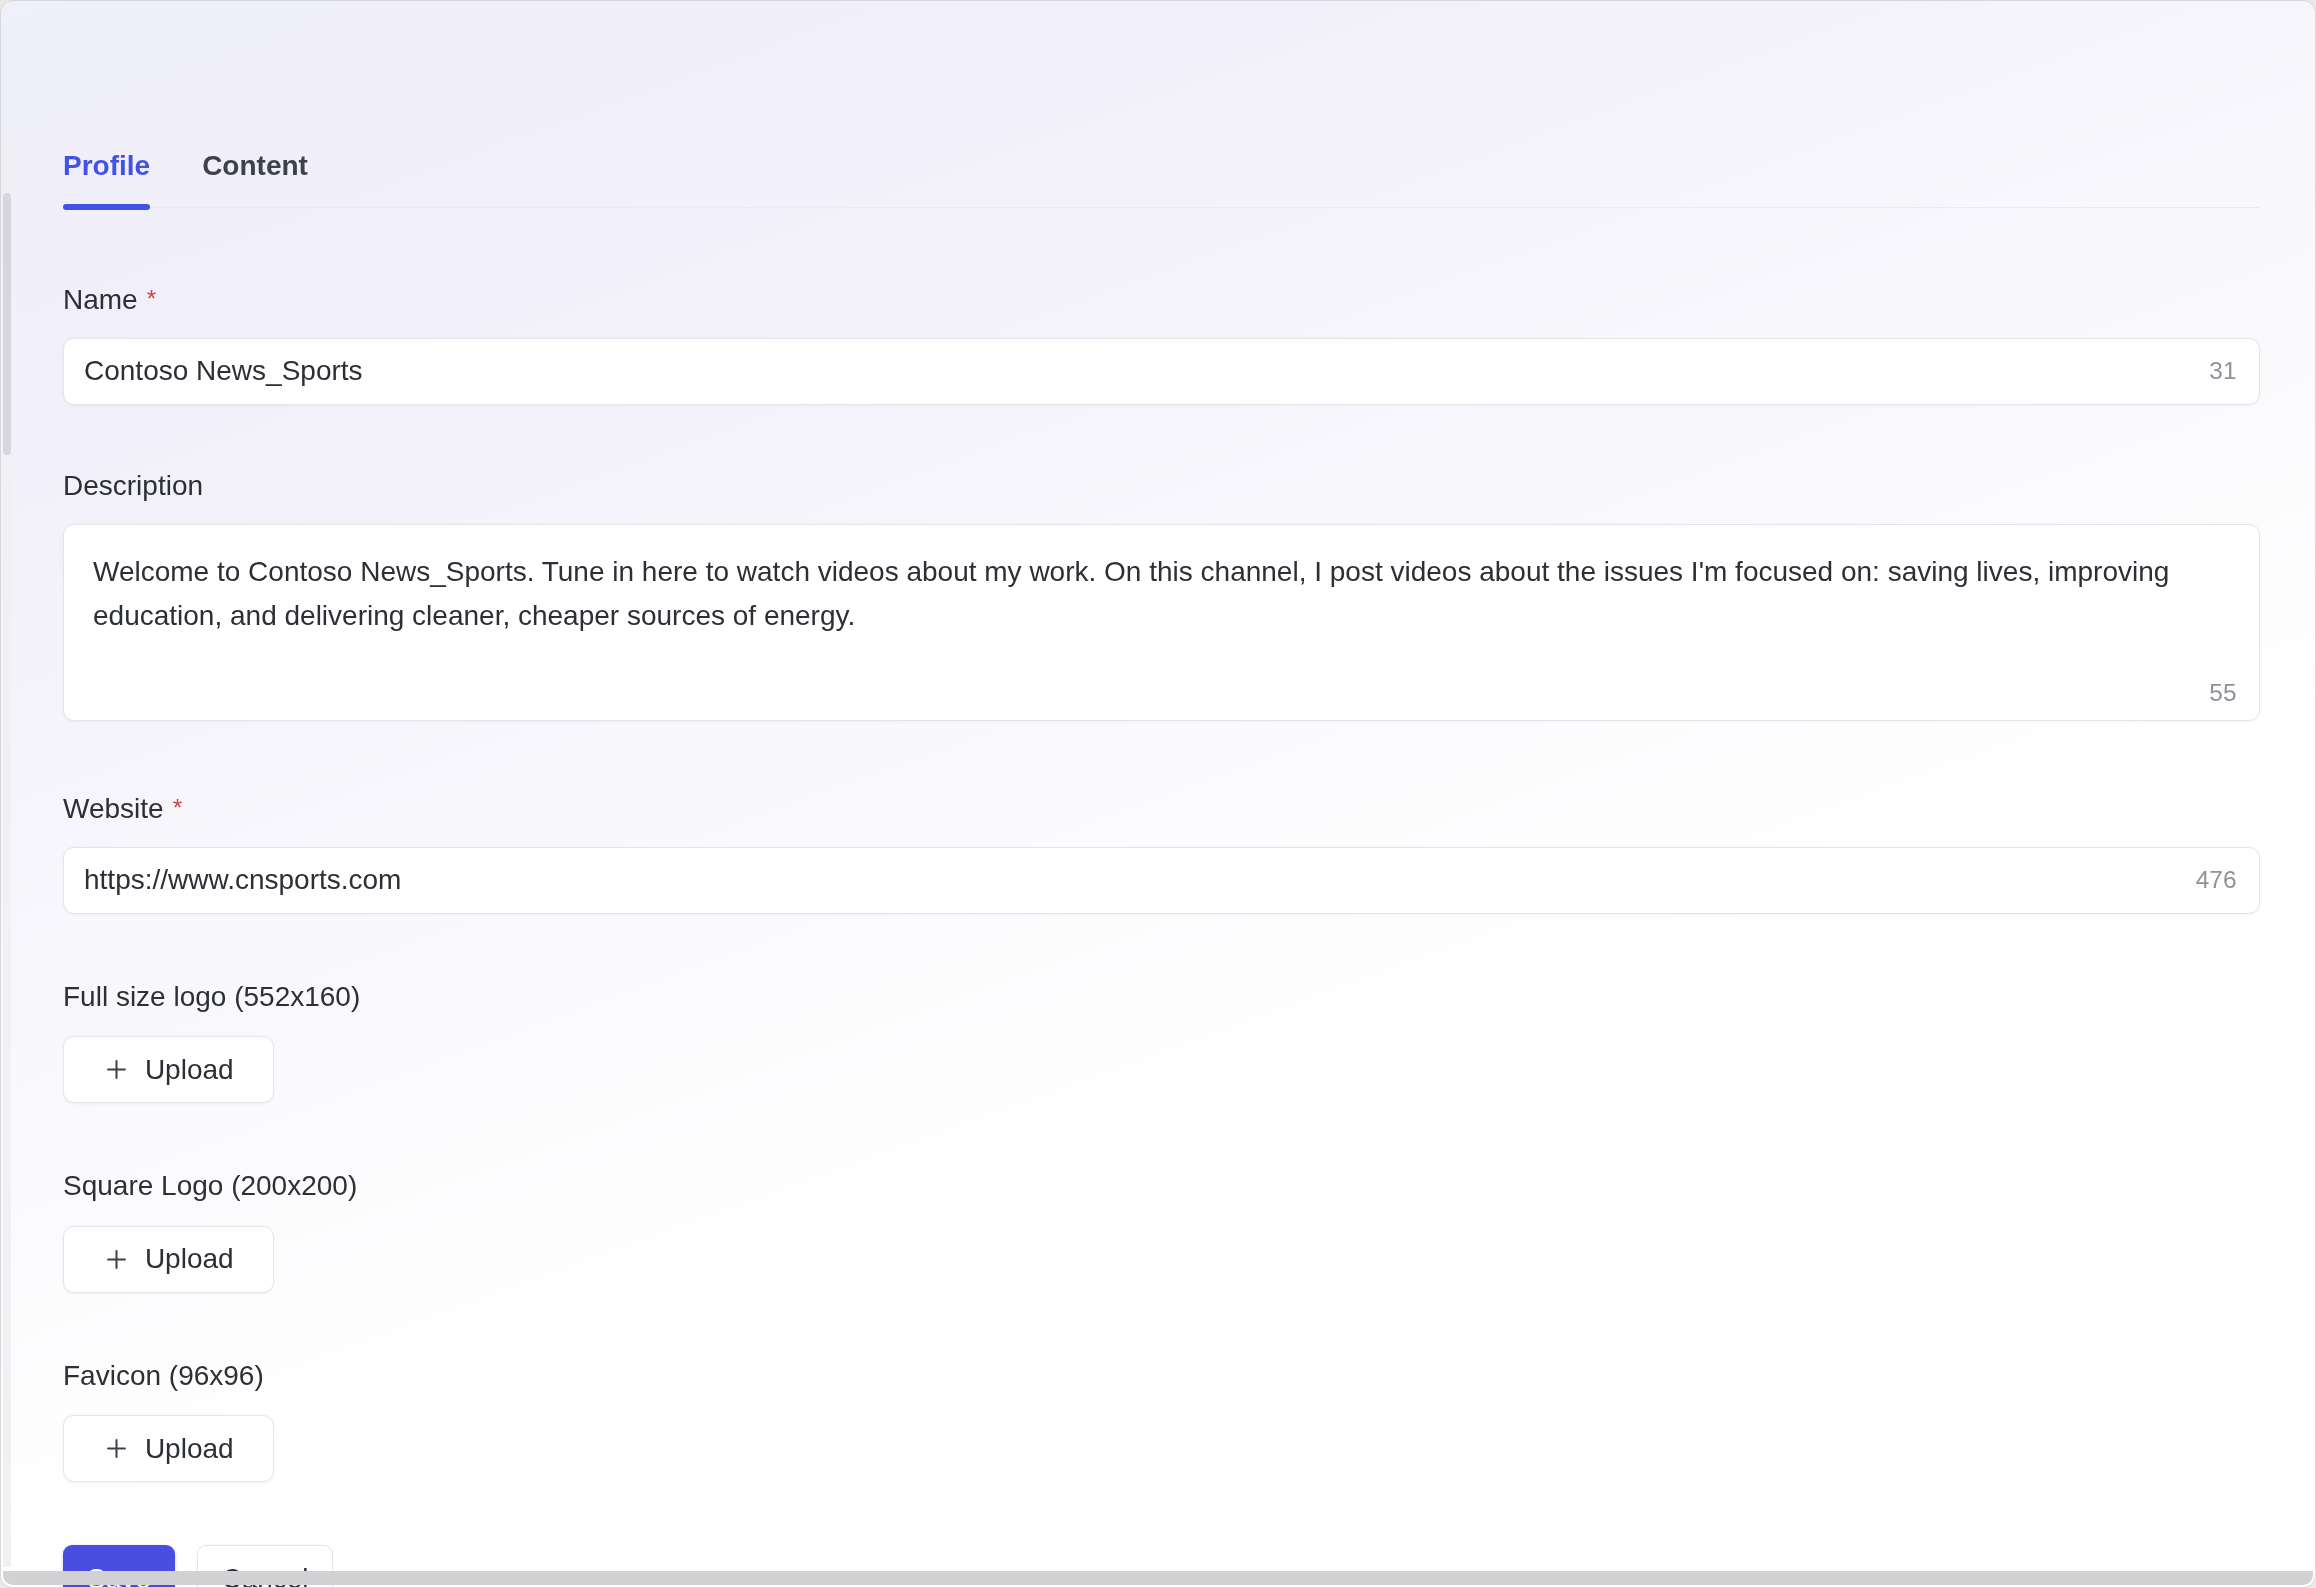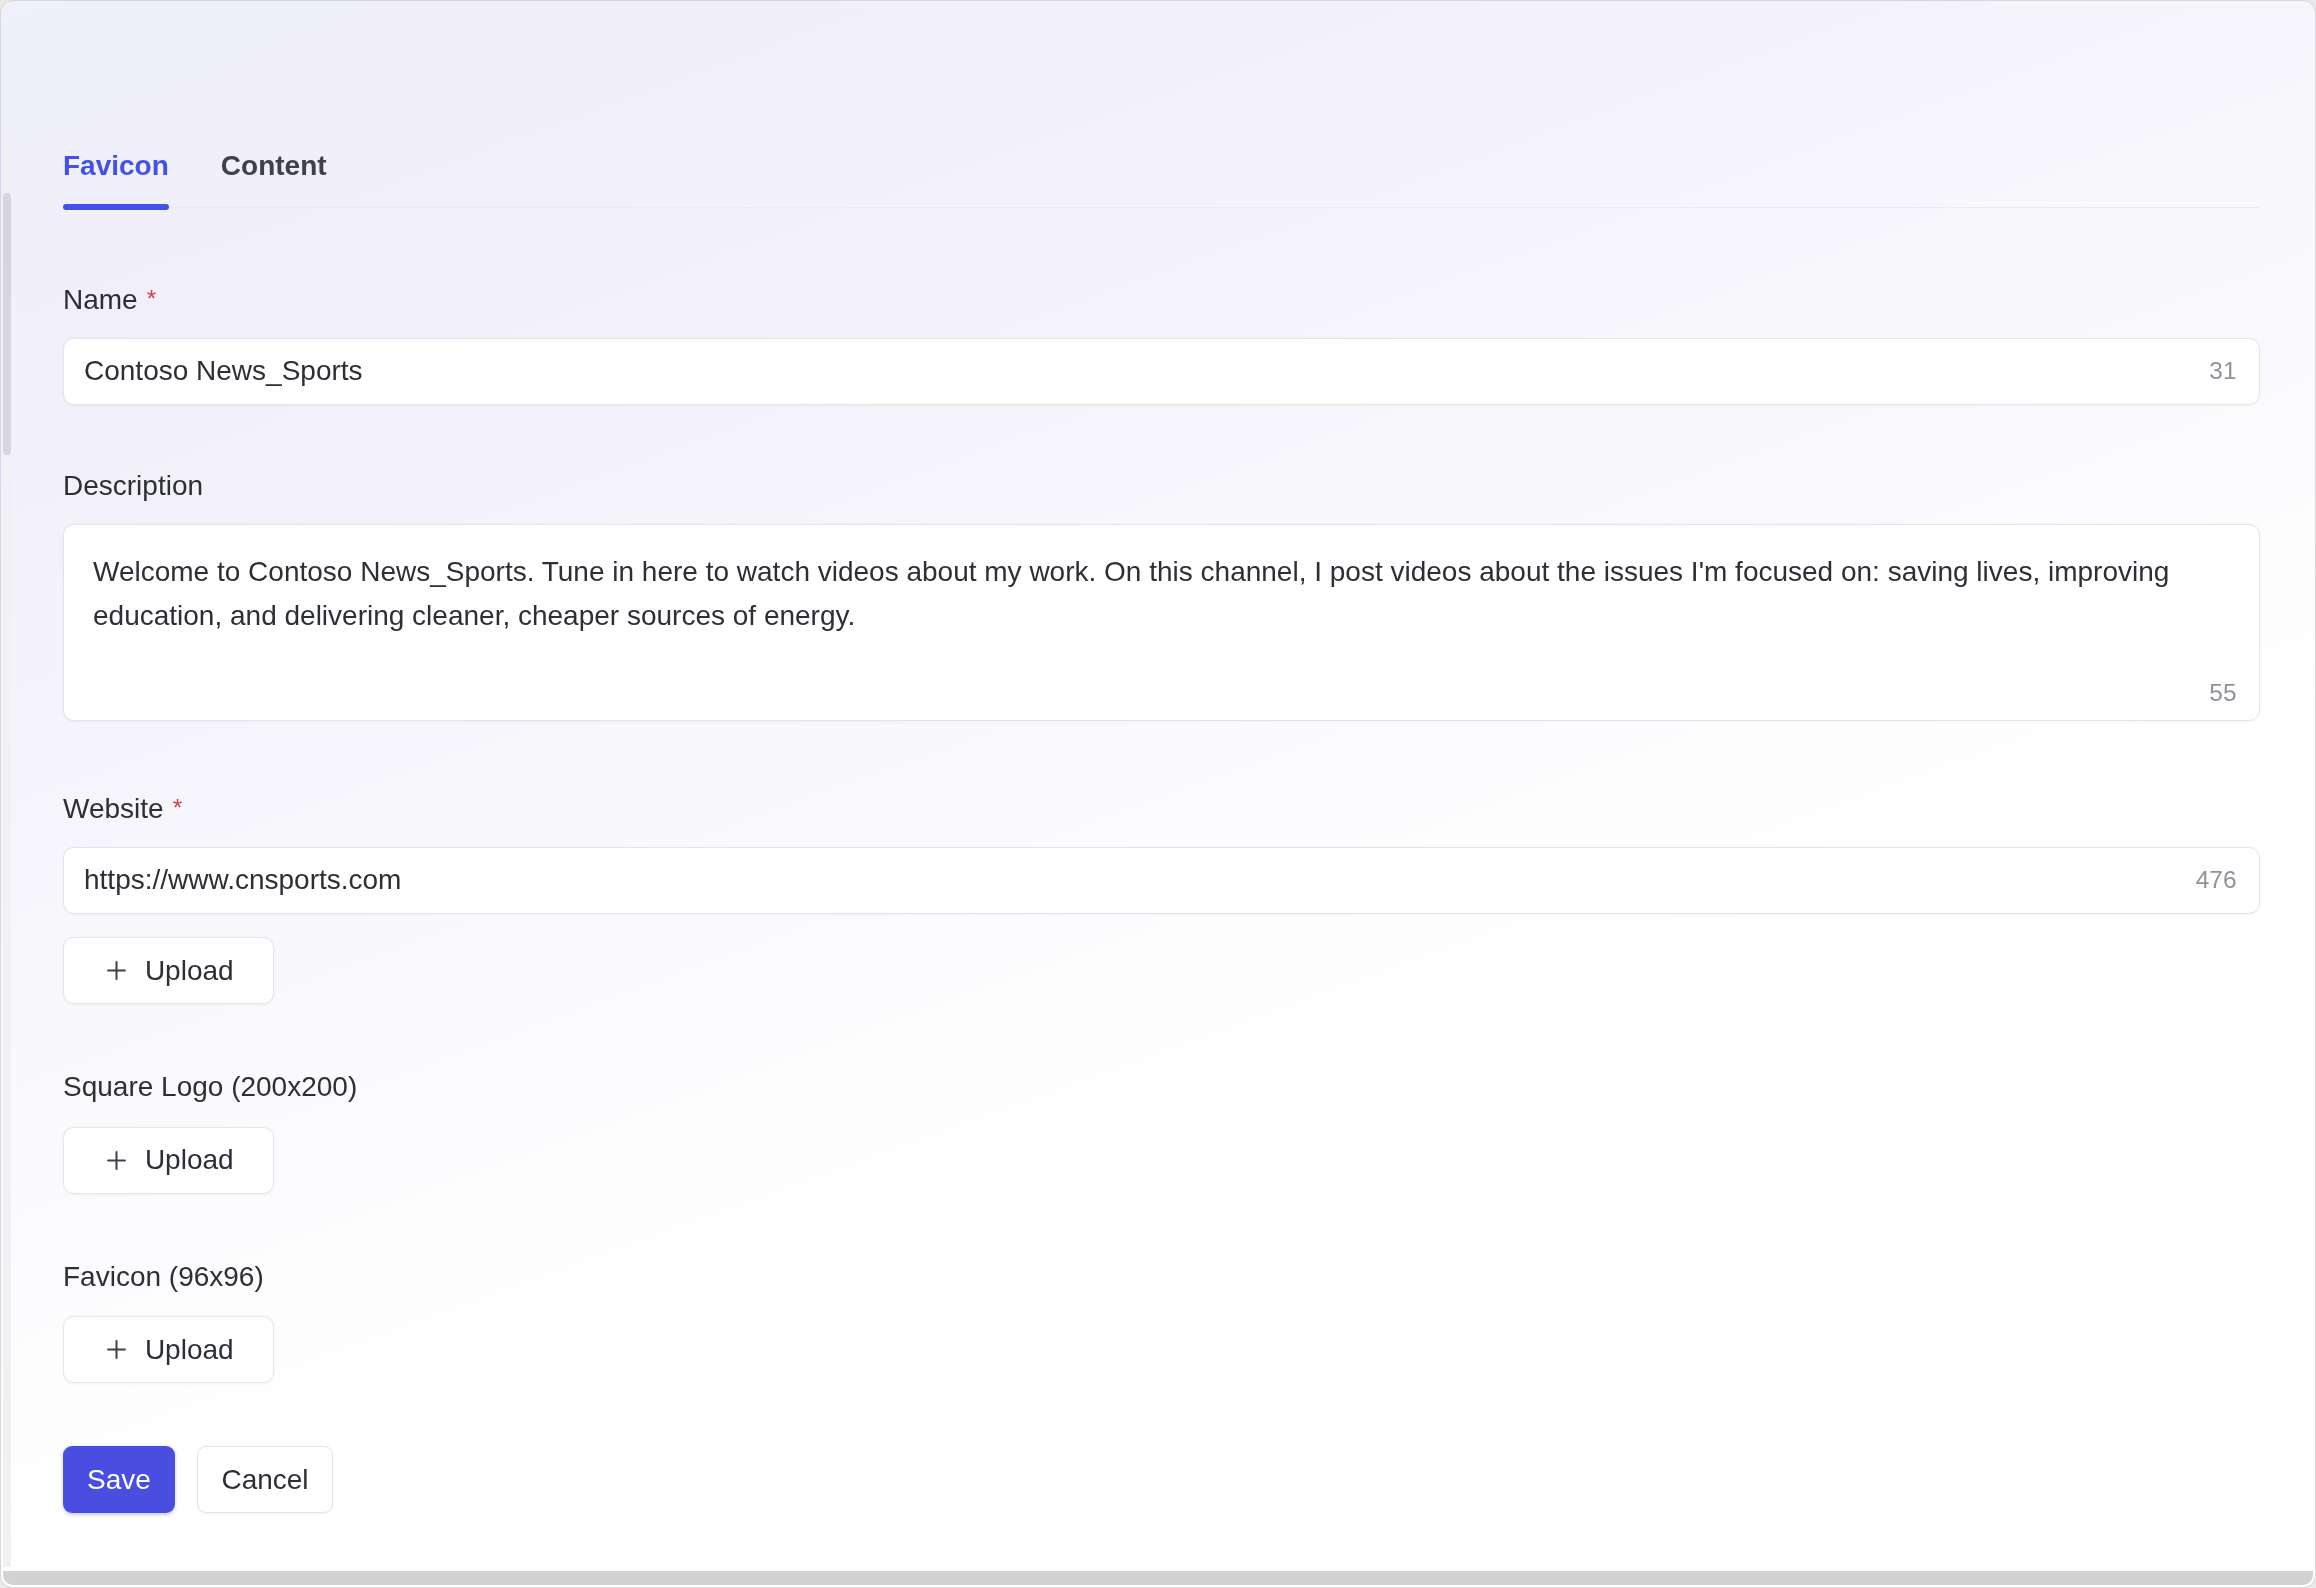--- a/index.html
+++ b/index.html
@@ -130,21 +130,21 @@
 </style>
 </head>
 <body>
 
 <div class="window">
 
   <div class="content">
 
     <div class="tabbar">
       <div class="tab active">
-        <span>Favicon</span>
+        <span>Profile</span>
         <span class="tab-underline"></span>
       </div>
       <div class="tab">
         <span>Content</span>
       </div>
     </div>
 
     <div class="field-label name-label">
       <span>Name</span>
       <span class="req">*</span>
@@ -164,20 +164,21 @@
 
     <div class="field-label site-label">
       <span>Website</span>
       <span class="req">*</span>
     </div>
     <div class="input-wrap">
       <input class="text-input" type="text" value="https://www.cnsports.com" style="">
       <span class="counter mid">476</span>
     </div>
 
+    <div class="field-label upload-label">Full size logo (552x160)</div>
     <button class="upload-btn">
       <span class="plus">
         <svg width="27" height="27" viewBox="0 0 24 24" fill="none">
           <path d="M12 4.5v15M4.5 12h15" stroke="#3d4148" stroke-width="1.8" stroke-linecap="round"></path>
         </svg>
       </span>
       <span class="upload-text">Upload</span>
     </button>
 
     <div class="field-label upload-label">Square Logo (200x200)</div>

